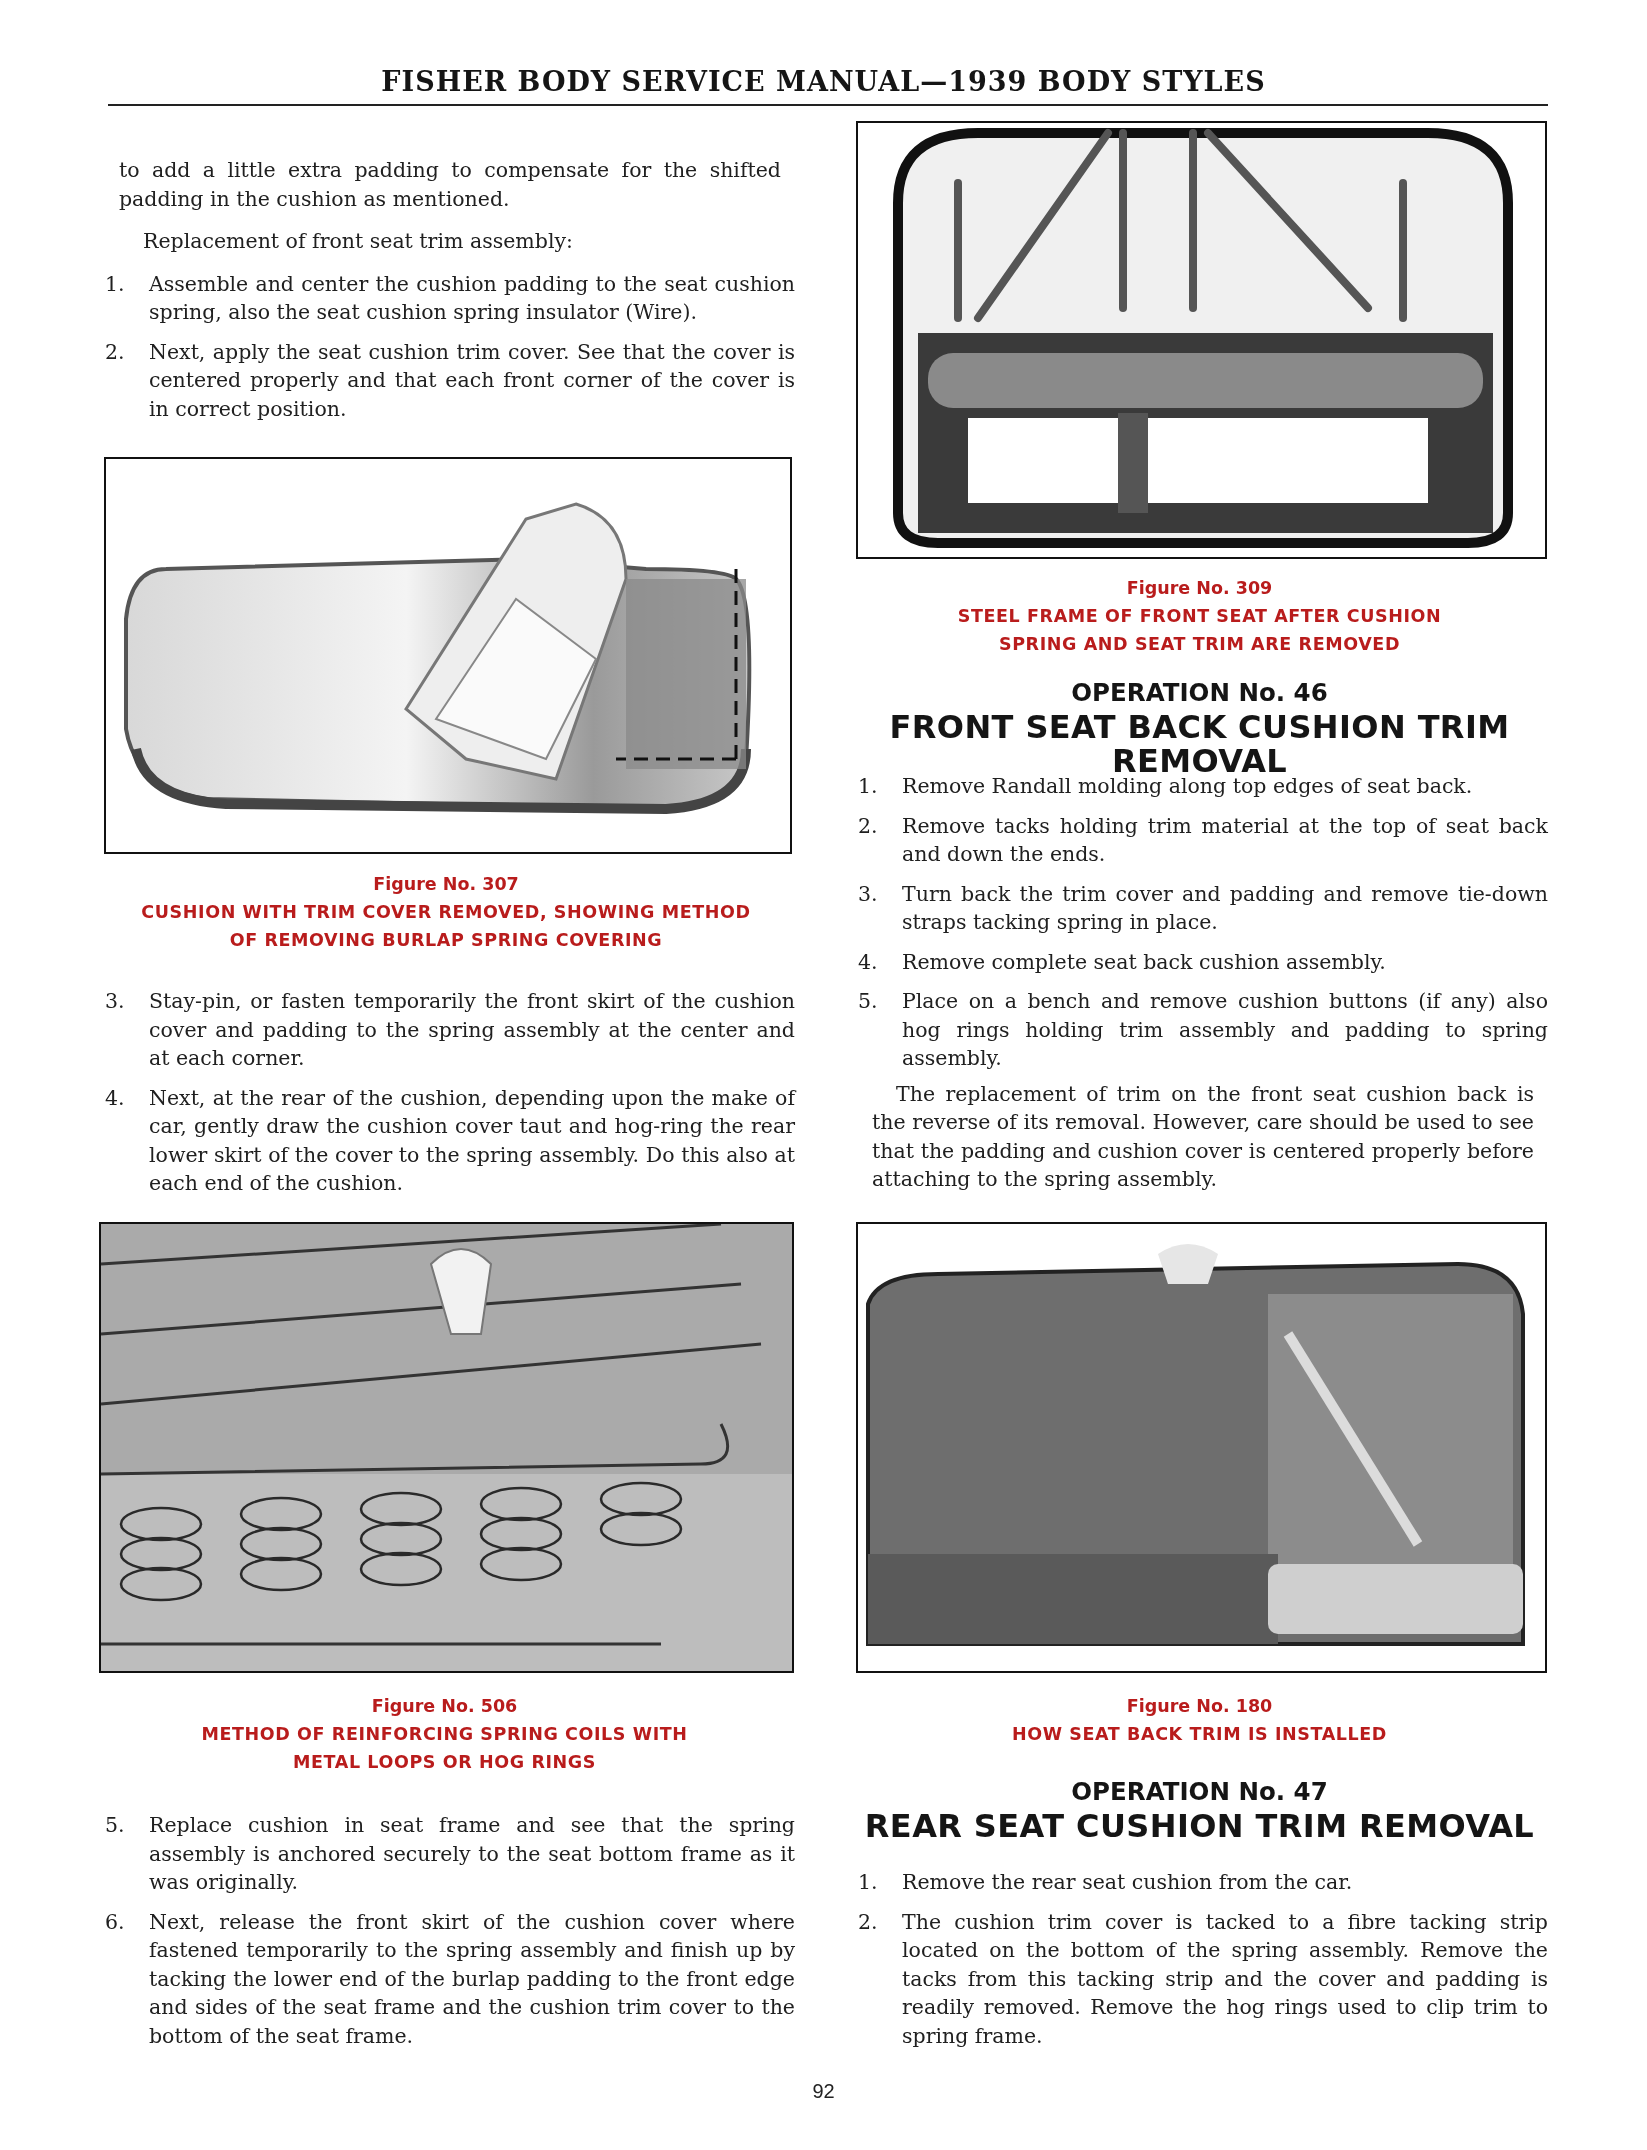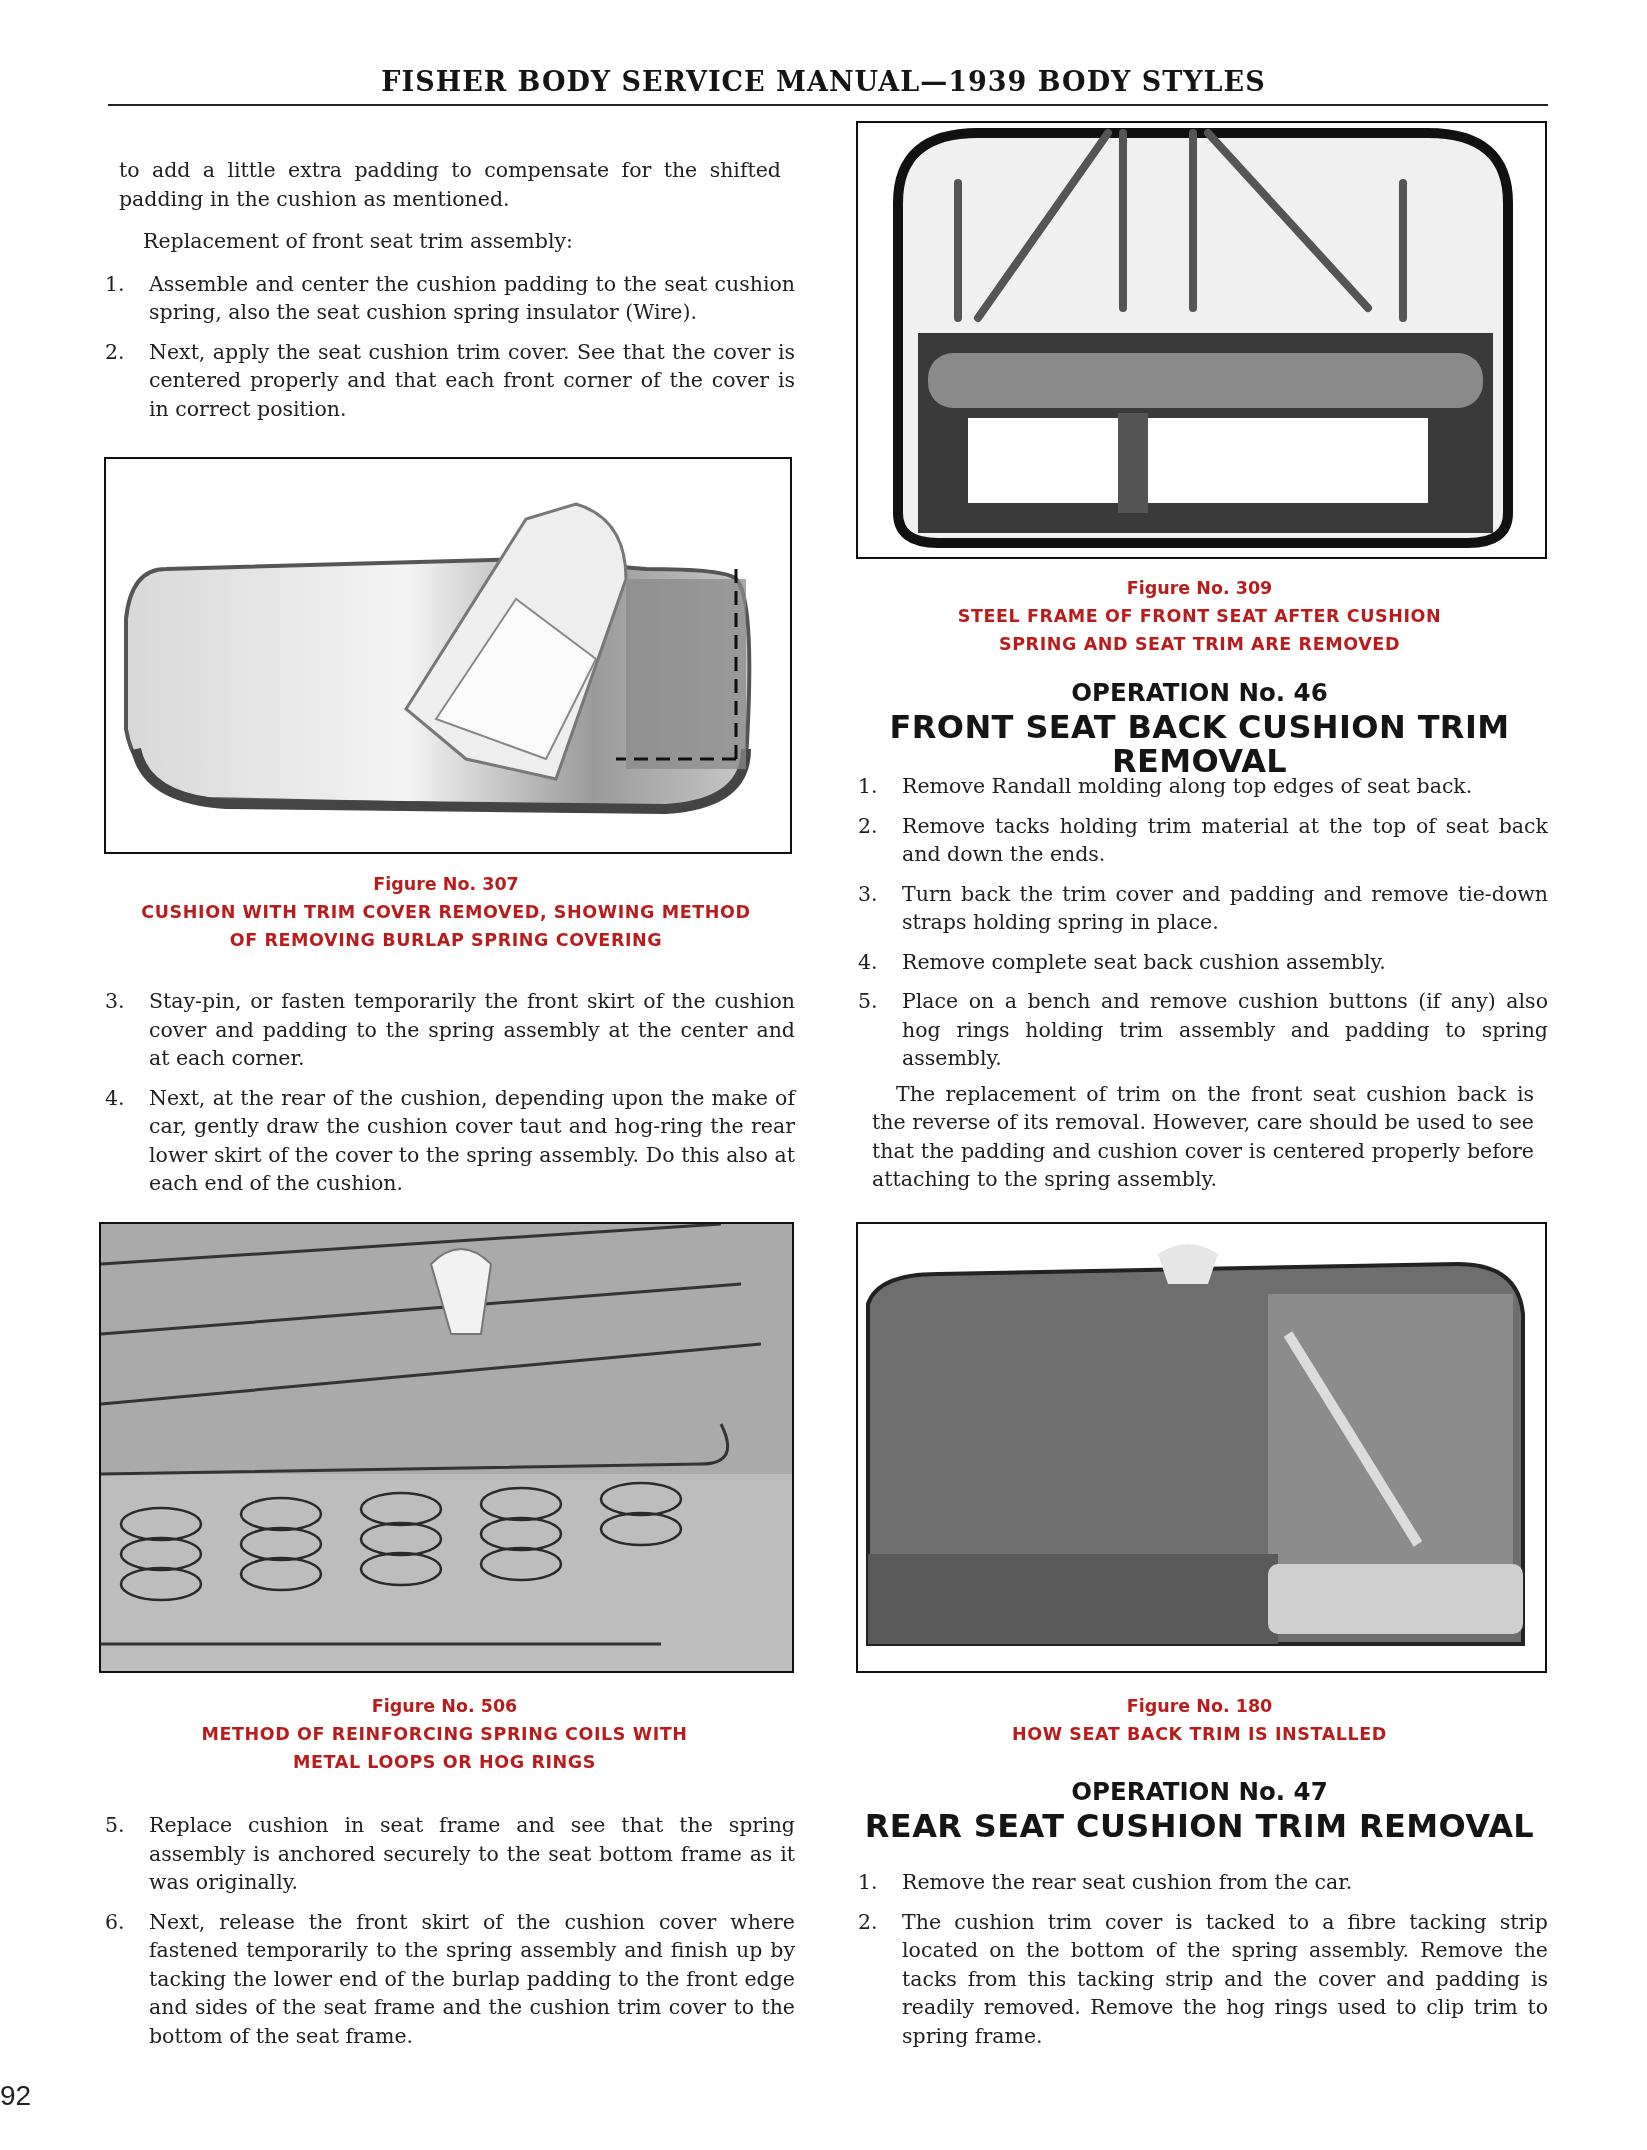--- a/index.html
+++ b/index.html
@@ -25,22 +25,22 @@
   .caption { position:absolute; text-align:center; font-family:"DejaVu Sans", sans-serif;
              font-weight:bold; color:#b91c1c; }
   .cap-label { font-size:17.5px; line-height:28px; }
   .cap-text { font-size:17.5px; line-height:28px; letter-spacing:0.6px; }
 
   .op { position:absolute; text-align:center; font-family:"DejaVu Sans", sans-serif;
         font-weight:bold; color:#151515; }
   .op-num { font-size:24.5px; line-height:34px; }
   .op-title { font-size:32px; line-height:34px; letter-spacing:0.4px; }
 
-  .page-num { position:absolute; left:0; width:1647px; top:2080px; 
-              font-family:"Liberation Sans", sans-serif; font-size:28px; color:#222; }
+  .page-num { position:absolute; left:0; width:1647px; top:2080px; text-align:center;
+              font-family:"Liberation Sans", sans-serif; font-size:20px; color:#222; }
 </style>
 </head>
 <body>
 
 <div class="header">FISHER BODY SERVICE MANUAL—1939 BODY STYLES</div>
 <div class="header-rule"></div>
 
 <div class="col col-left" style="top:142px;">
   <p class="para">to add a little extra padding to compensate for the shifted padding in the cushion as mentioned.</p>
   <p class="para indent" style="margin-top:11px;">Replacement of front seat trim assembly:</p>
@@ -170,21 +170,21 @@
   <div class="item">
     <span class="num">1.</span>
     <span class="txt">Remove Randall molding along top edges of seat back.</span>
   </div>
   <div class="item" style="margin-top:11px;">
     <span class="num">2.</span>
     <span class="txt">Remove tacks holding trim material at the top of seat back and down the ends.</span>
   </div>
   <div class="item" style="margin-top:11px;">
     <span class="num">3.</span>
-    <span class="txt">Turn back the trim cover and padding and remove tie-down straps holding spring in place.</span>
+    <span class="txt">Turn back the trim cover and padding and remove tie-down straps tacking spring in place.</span>
   </div>
   <div class="item" style="margin-top:11px;">
     <span class="num">4.</span>
     <span class="txt">Remove complete seat back cushion assembly.</span>
   </div>
   <div class="item" style="margin-top:11px;">
     <span class="num">5.</span>
     <span class="txt">Place on a bench and remove cushion buttons (if any) also hog rings holding trim assembly and padding to spring assembly.</span>
   </div>
   <p class="para indent" style="margin-top:7px;">The replacement of trim on the front seat cushion back is the reverse of its removal. However, care should be used to see that the padding and cushion cover is centered properly before attaching to the spring assembly.</p>

